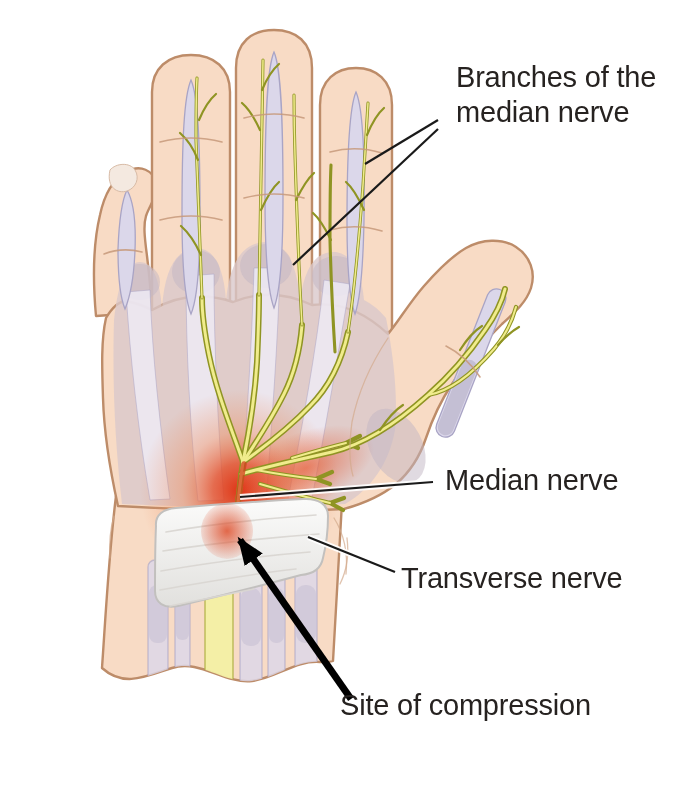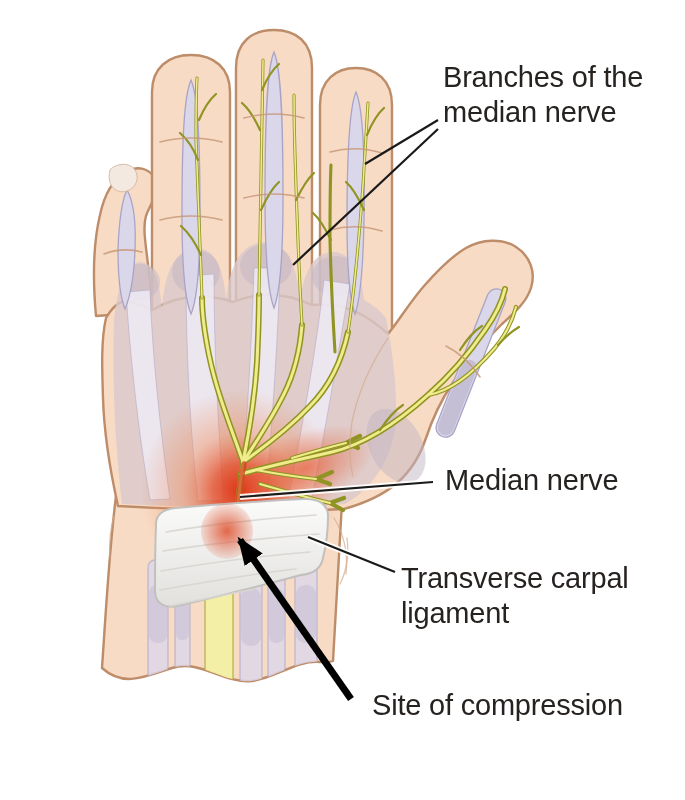--- a/index.html
+++ b/index.html
@@ -220,31 +220,30 @@
       <path class="pointer" d="M438,120 L365,164"></path>
       <path class="pointer" d="M438,129 L293,265"></path>
       <path class="pointer-casing" d="M240,497 L433,482"></path>
       <path class="pointer" d="M240,497 L433,482"></path>
       <path class="pointer-casing" d="M308,537 L395,572"></path>
       <path class="pointer" d="M308,537 L395,572"></path>
       <path class="arrow-line" d="M351,699 L240,540" marker-end="url(#arrowhead)"></path>
     </g>
   </svg>
 
-  <div class="label" style="left:443px;top:60px">
+  <div class="label" style="left:456px;top:60px">
     <span style="display:block">Branches of the</span>
     <span style="display:block">median nerve</span>
   </div>
 
   <div class="label" style="left:445px;top:463px">
     <span style="display:block">Median nerve</span>
   </div>
 
   <div class="label" style="left:401px;top:561px">
-    <span style="display:block">Transverse carpal</span>
-    <span style="display:block">ligament</span>
-  </div>
-
-  <div class="label" style="left:372px;top:688px">
+    <span style="display:block">Transverse nerve</span>
+  </div>
+
+  <div class="label" style="left:340px;top:688px">
     <span style="display:block">Site of compression</span>
   </div>
 
 </div>
 
 </body></html>

